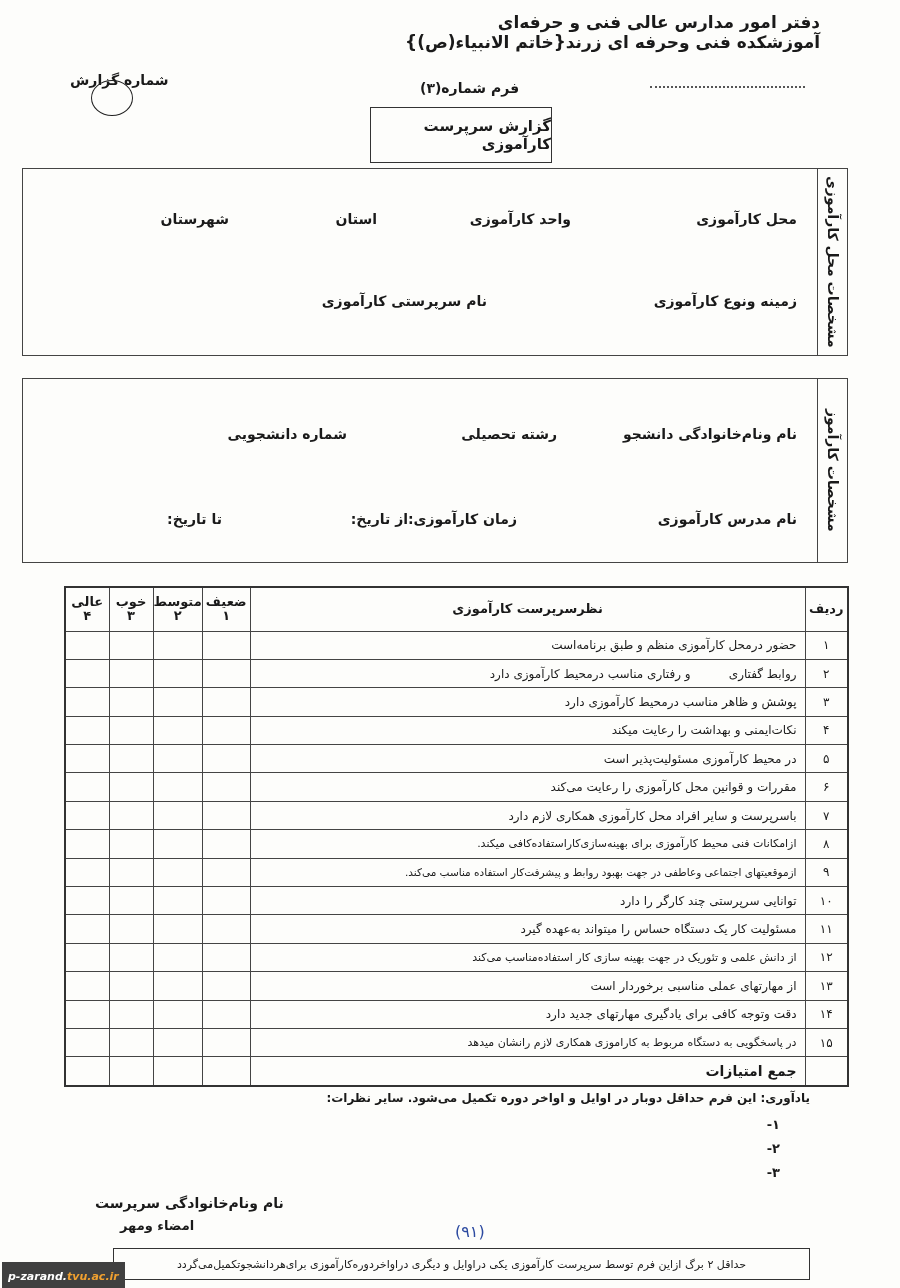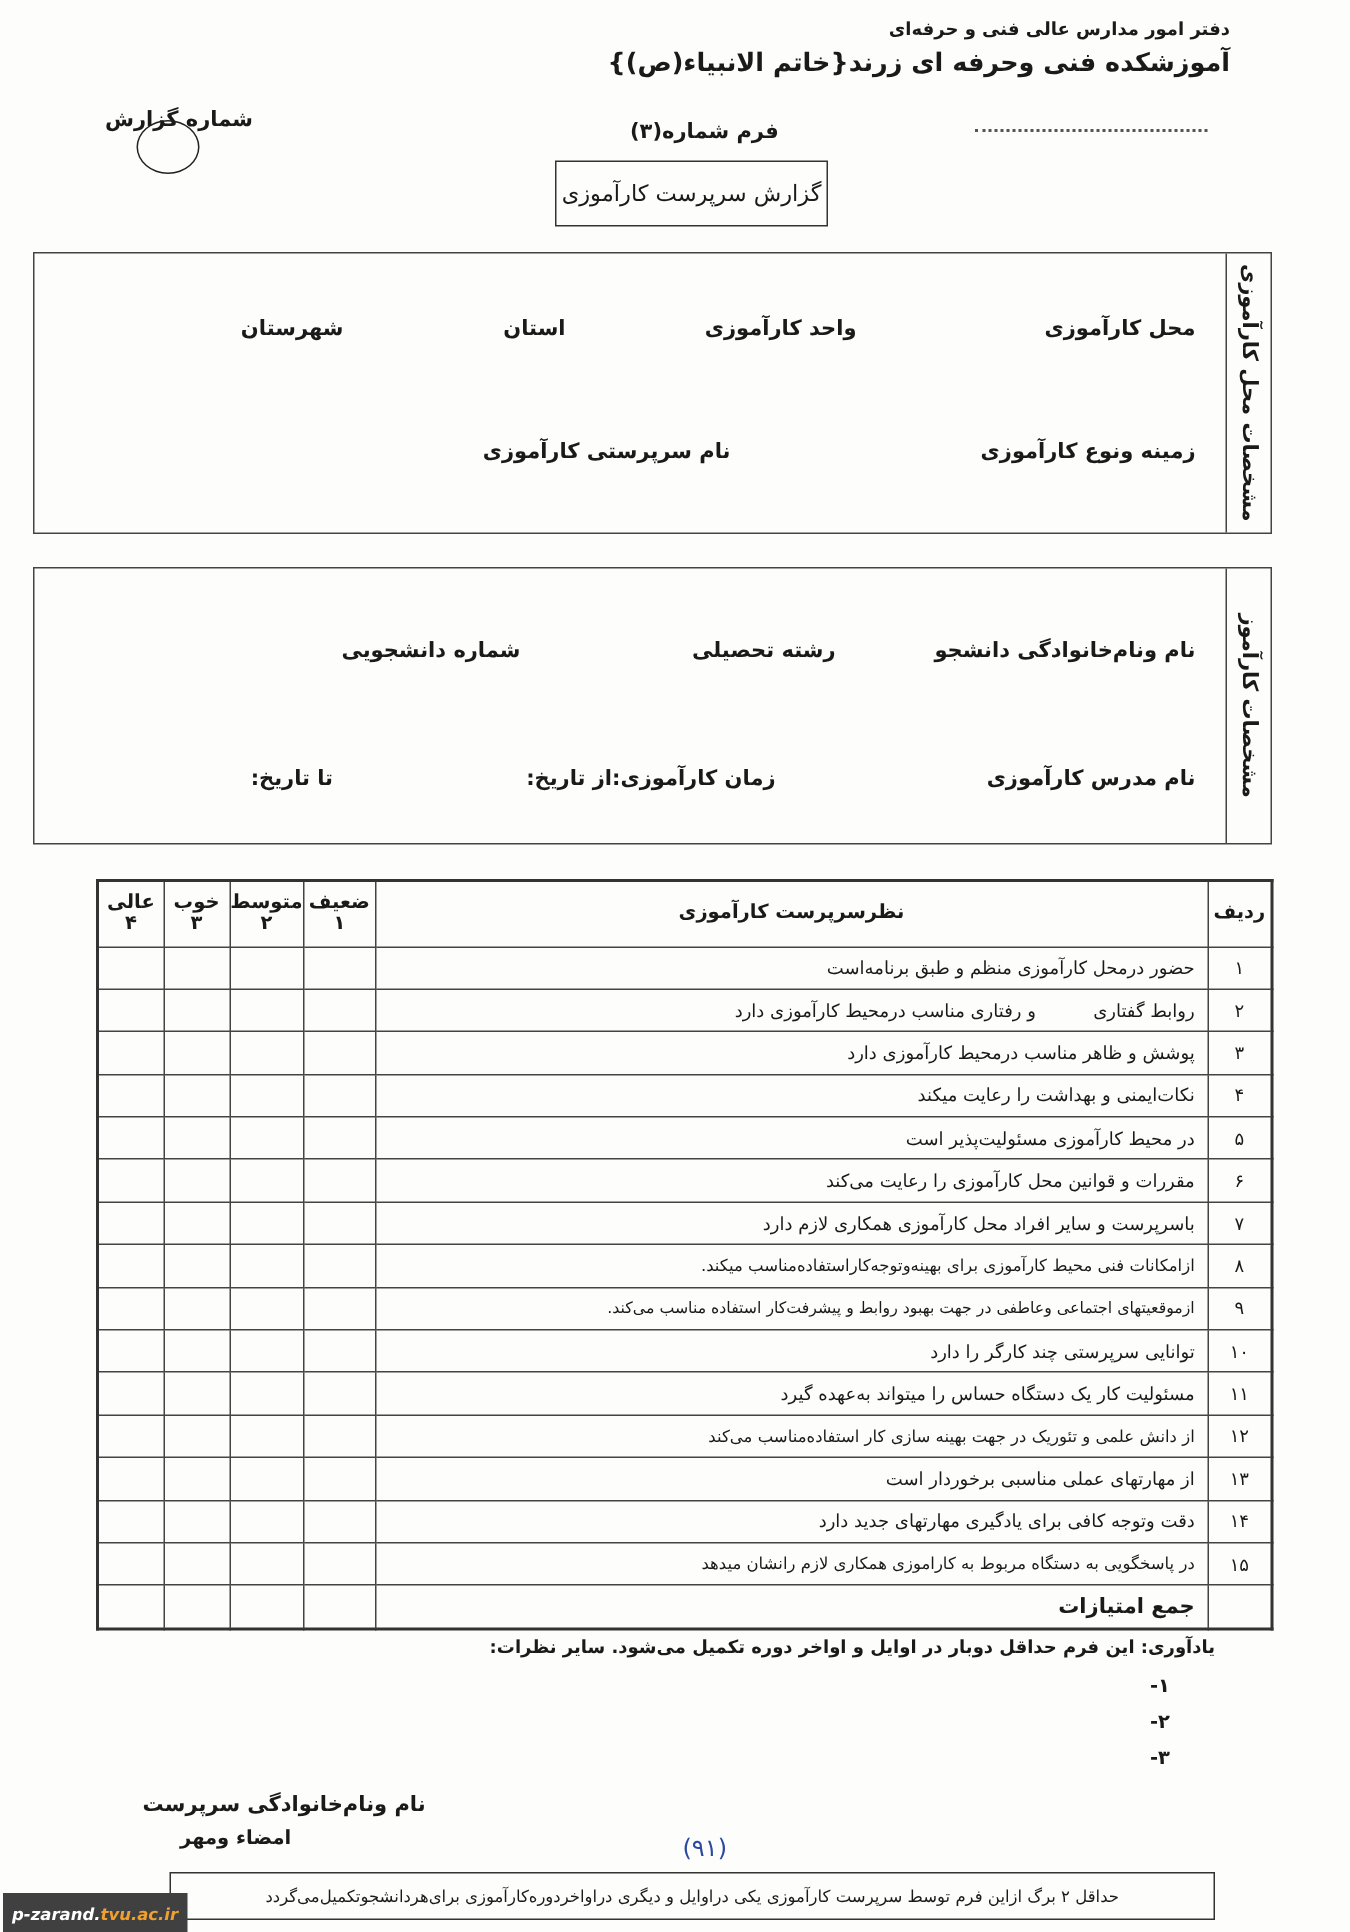--- a/index.html
+++ b/index.html
@@ -1,26 +1,26 @@
 <!DOCTYPE html>
 <html><head>
 <meta charset="utf-8">
 <style>
   * { box-sizing: border-box; margin: 0; padding: 0; }
   html, body { width: 900px; height: 1288px; background: #fdfdfb; overflow: hidden; }
   body { position: relative; font-family: "DejaVu Sans", sans-serif; color: #1a1a1a; }
   .abs { position: absolute; }
   .rtl { direction: rtl; }
 
-  .hdr1 { top: 12px; right: 80px; font-size: 12px; font-weight: bold; }
+  .hdr1 { top: 12px; right: 80px; font-size: 17px; font-weight: bold; }
   .hdr2 { top: 32px; right: 80px; font-size: 17px; font-weight: bold; }
   .dots { top: 86px; left: 650px; width: 155px; border-bottom: 2px dotted #555; }
   .formno { top: 80px; left: 420px; font-size: 14px; font-weight: bold; }
-  .titlebox { top: 107px; left: 370px; width: 182px; height: 44px; border: 1.5px solid #333;
-              display:flex; align-items:center; justify-content:center; font-size: 15px; font-weight: normal; }
+  .titlebox { top: 107px; left: 370px; width: 182px; height: 56px; border: 1.5px solid #333;
+              display:flex; align-items:center; justify-content:center; font-size: 15px; font-weight: bold; }
   .repno { top: 52px; left: 70px; font-size: 14px; font-weight: bold; margin-top: 20px; }
   .circle { top: 80px; left: 91px; width: 42px; height: 36px; border: 1.5px solid #222; border-radius: 50%; }
 
   .section { left: 22px; width: 826px; border: 1.5px solid #444; }
   .section .side { position: absolute; right: 0; top: 0; bottom: 0; width: 30px; border-left: 1.5px solid #444;
                    display:flex; align-items:center; justify-content:center; }
   .section .side span { writing-mode: vertical-rl; font-size: 14px; font-weight: bold; white-space: nowrap; }
   .field { position: absolute; font-size: 14px; font-weight: bold; white-space: nowrap; direction: rtl; }
 
   table.grid { position: absolute; top: 586px; left: 64px; width: 785px; border-collapse: collapse; }
@@ -147,21 +147,21 @@
         <td class="score"></td>
         <td class="score"></td>
         <td class="crit">باسرپرست و سایر افراد محل کارآموزی همکاری لازم دارد</td>
         <td class="num">۷</td>
       </tr>
   <tr>
         <td class="score"></td>
         <td class="score"></td>
         <td class="score"></td>
         <td class="score"></td>
-        <td class="crit" style="font-size:11px;">ازامکانات فنی محیط کارآموزی برای بهینه‌وتوجه‌کاراستفاده‌مناسب میکند.</td>
+        <td class="crit" style="font-size:11px;">ازامکانات فنی محیط کارآموزی برای بهینه‌سازی‌کاراستفاده‌کافی میکند.</td>
         <td class="num">۸</td>
       </tr>
   <tr>
         <td class="score"></td>
         <td class="score"></td>
         <td class="score"></td>
         <td class="score"></td>
         <td class="crit" style="font-size:10.5px;white-space:nowrap;">ازموقعیتهای اجتماعی وعاطفی در جهت بهبود روابط و پیشرفت‌کار استفاده مناسب می‌کند.</td>
         <td class="num">۹</td>
       </tr>

